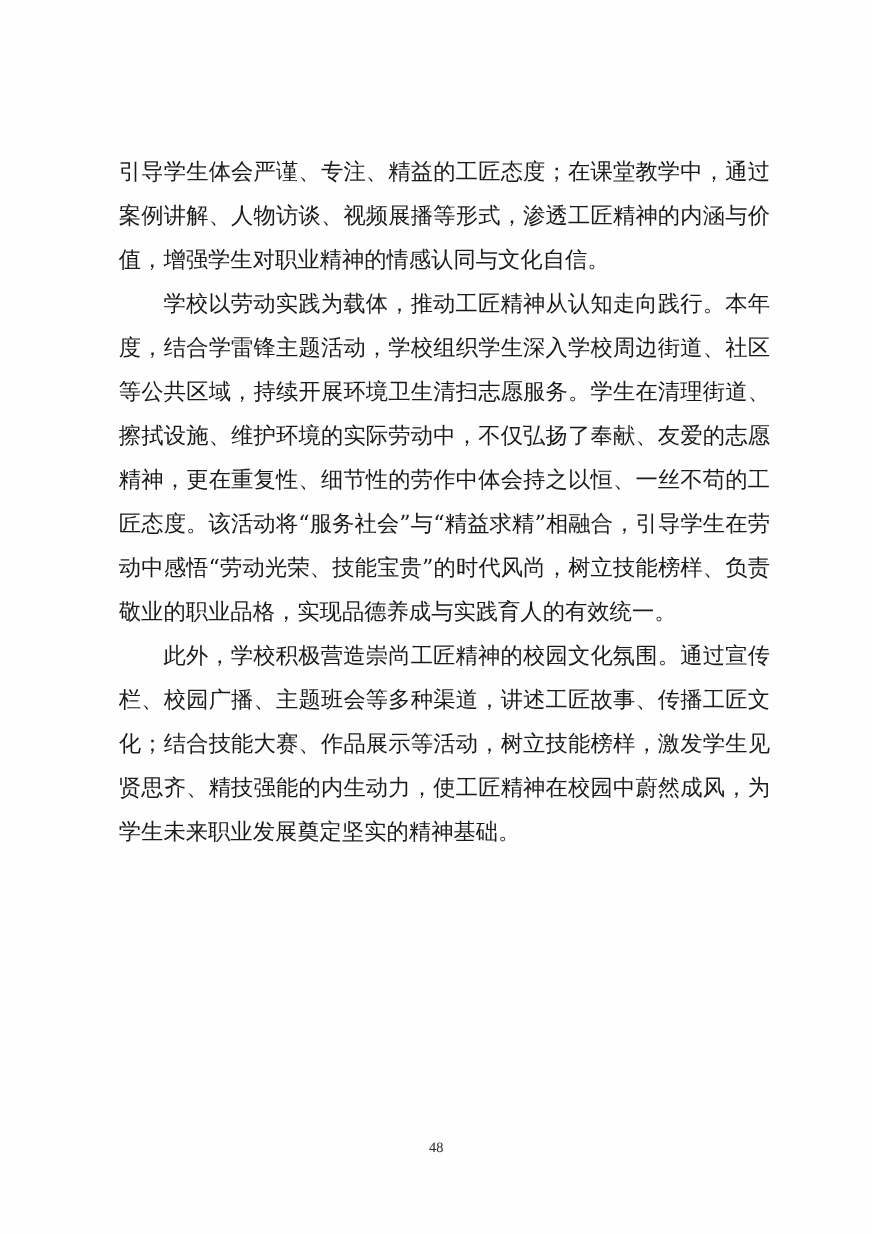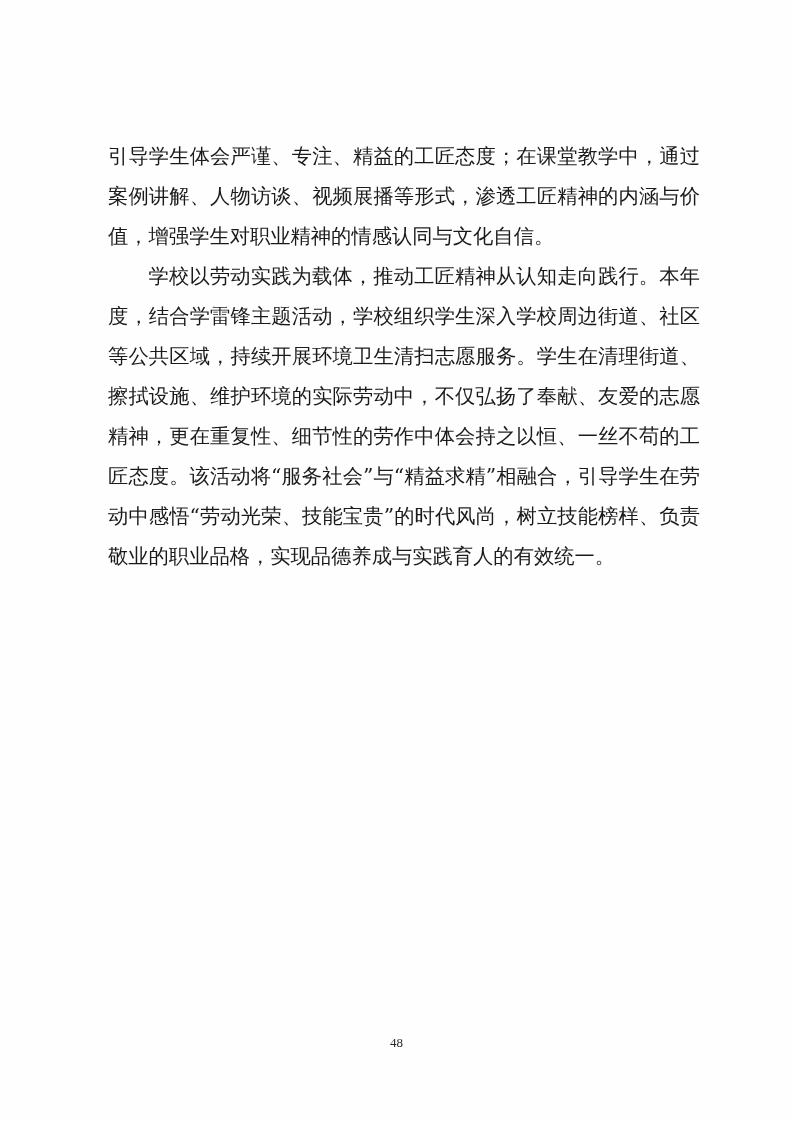--- a/index.html
+++ b/index.html
@@ -64,18 +64,19 @@
 <body>
 
 <div class="page">
 
   <div class="content">
 
     <p class="para">引导学生体会严谨、专注、精益的工匠态度；在课堂教学中，通过案例讲解、人物访谈、视频展播等形式，渗透工匠精神的内涵与价值，增强学生对职业精神的情感认同与文化自信。</p>
 
     <p class="para indent">学校以劳动实践为载体，推动工匠精神从认知走向践行。本年度，结合学雷锋主题活动，学校组织学生深入学校周边街道、社区等公共区域，持续开展环境卫生清扫志愿服务。学生在清理街道、擦拭设施、维护环境的实际劳动中，不仅弘扬了奉献、友爱的志愿精神，更在重复性、细节性的劳作中体会持之以恒、一丝不苟的工匠态度。该活动将“服务社会”与“精益求精”相融合，引导学生在劳动中感悟“劳动光荣、技能宝贵”的时代风尚，树立技能榜样、负责敬业的职业品格，实现品德养成与实践育人的有效统一。</p>
 
+    <p class="para indent">此外，学校积极营造崇尚工匠精神的校园文化氛围。通过宣传栏、校园广播、主题班会等多种渠道，讲述工匠故事、传播工匠文化；结合技能大赛、作品展示等活动，树立技能榜样，激发学生见贤思齐、精技强能的内生动力，使工匠精神在校园中蔚然成风，为学生未来职业发展奠定坚实的精神基础。</p>
 
   </div>
 
   <div class="page-number">48</div>
 
 </div>
 
 </body></html>

